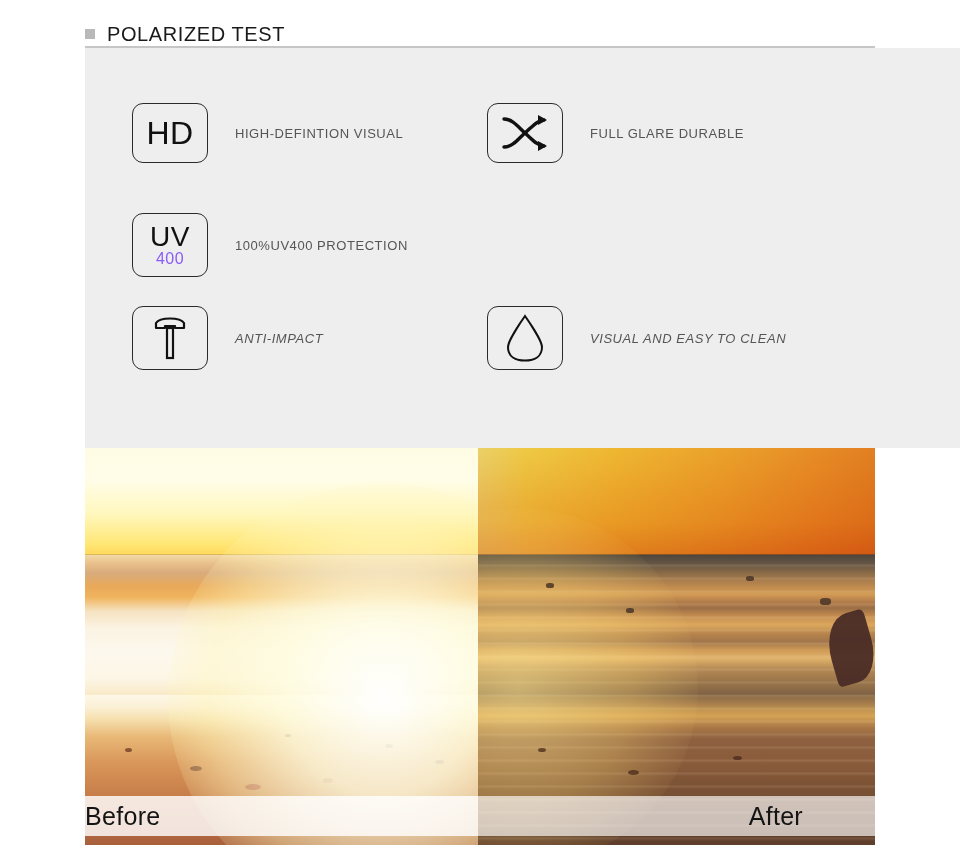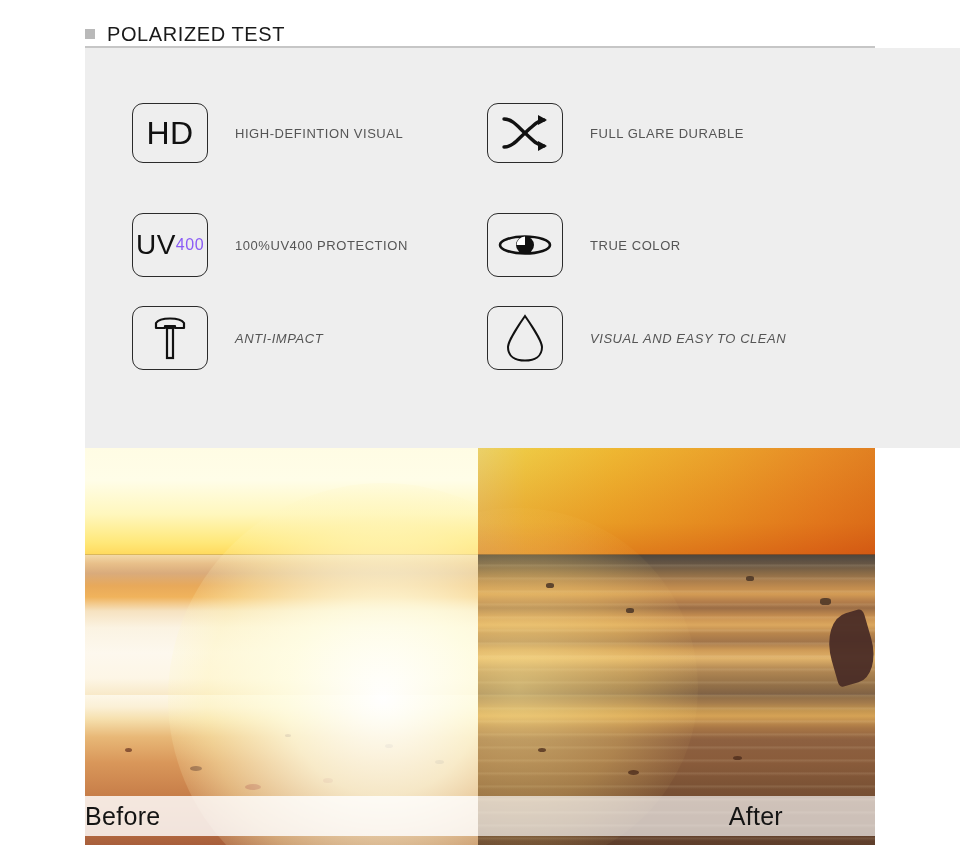--- a/index.html
+++ b/index.html
@@ -90,20 +90,21 @@
   }
   .hd-text {
     font-size: 32px;
     color: #111111;
     letter-spacing: 0.5px;
     line-height: 1;
     font-weight: 400;
   }
   .uv-stack {
     display: flex;
+    flex-direction: column;
     align-items: center;
     line-height: 0.96;
   }
   .uv-top {
     font-size: 28px;
     color: #111111;
     letter-spacing: 0.5px;
   }
   .uv-bottom {
     font-size: 16px;
@@ -282,21 +283,21 @@
   }
   .cap-before {
     width: 393px;
     background: rgba(255,255,255,0.82);
     justify-content: flex-start;
   }
   .cap-after {
     width: 397px;
     background: rgba(255,255,255,0.66);
     justify-content: flex-end;
-    padding-right: 92px;
+    padding-right: 72px;
   }
   .caption-text {
     font-size: 25px;
     color: #141414;
     letter-spacing: 0.3px;
     line-height: 1;
   }
 </style>
 </head>
 <body>
@@ -333,30 +334,20 @@
     <div class="feature col-left row-2">
       <div class="icon-box tall">
         <span class="uv-stack">
           <span class="uv-top">UV</span>
           <span class="uv-bottom">400</span>
         </span>
       </div>
       <span class="feature-label">100%UV400 PROTECTION</span>
     </div>
 
-    <div class="feature col-right row-2">
-      <div class="icon-box tall">
-        <svg width="56" height="34" viewBox="0 0 56 34">
-          <ellipse cx="28" cy="17" rx="25" ry="8.5" fill="none" stroke="#111" stroke-width="2.6"></ellipse>
-          <circle cx="28" cy="17" r="9" fill="#111"></circle>
-          <path d="M28 17 L28 8.4 A8.6 8.6 0 0 0 19.6 17 Z" fill="#ffffff"></path>
-        </svg>
-      </div>
-      <span class="feature-label">TRUE COLOR</span>
-    </div>
 
     <div class="feature col-left row-3">
       <div class="icon-box tall">
         <svg width="40" height="48" viewBox="0 0 40 48">
           <path d="M6 9 C10 3, 30 3, 34 9 L34 14 L25 14 L25 12 L15 12 L15 14 L6 14 Z" fill="none" stroke="#111" stroke-width="2.2" stroke-linejoin="round"></path>
           <rect x="17" y="14" width="6" height="30" fill="none" stroke="#111" stroke-width="2.2"></rect>
         </svg>
       </div>
       <span class="feature-label">ANTI-IMPACT</span>
     </div>

